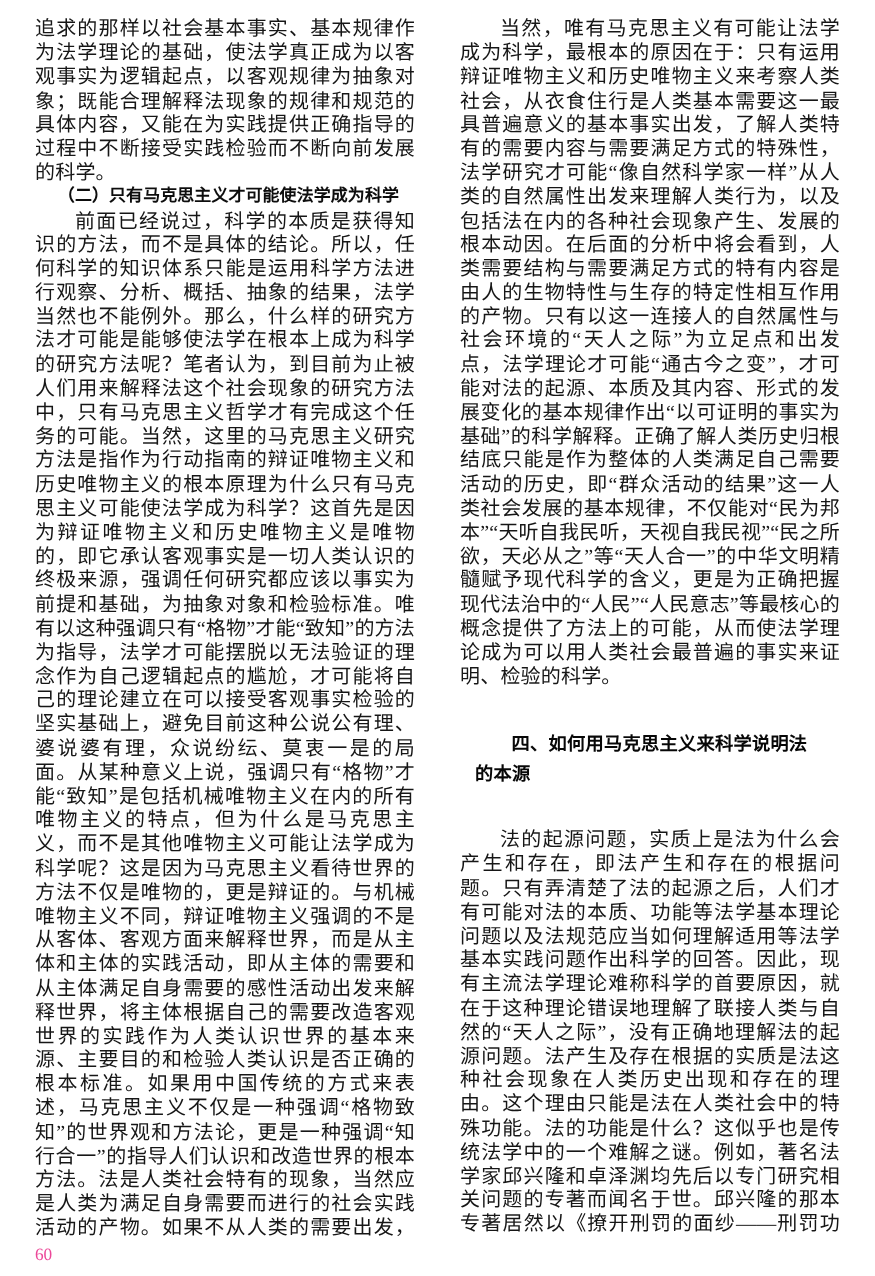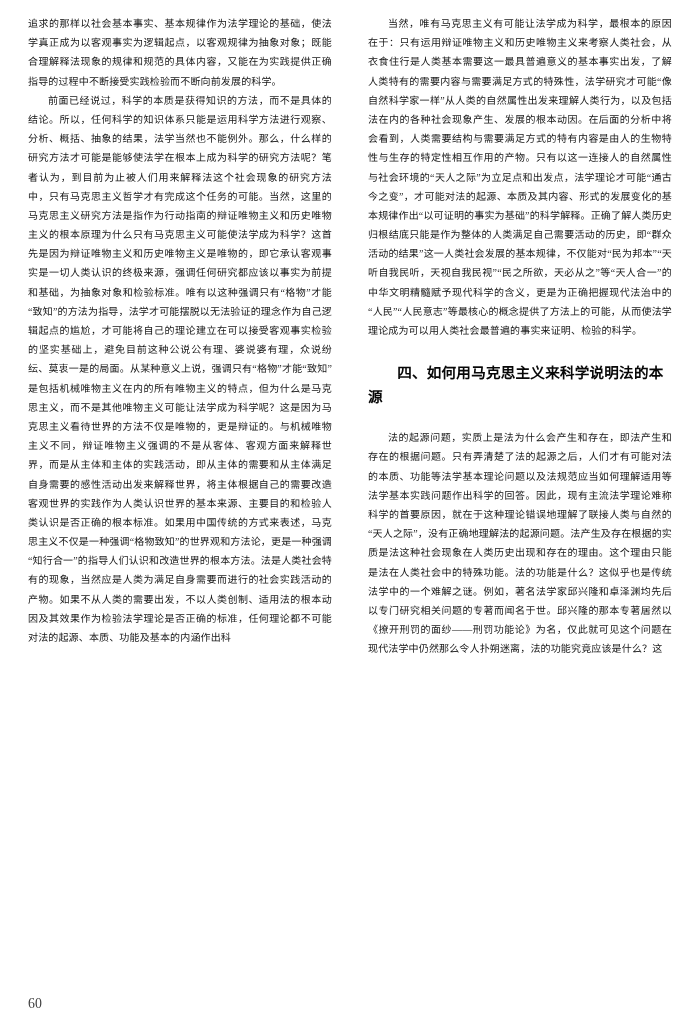--- a/index.html
+++ b/index.html
@@ -33,21 +33,21 @@
     height: 975px;
     overflow: hidden;
   }
   .col {
     width: 304px;
     flex: 0 0 304px;
     overflow: hidden;
   }
   p.para {
     margin: 0;
-    font-size: 10px;
+    font-size: 16px;
     line-height: 19.18px;
     text-align: justify;
     text-justify: inter-ideograph;
     text-indent: 0;
     letter-spacing: 0.15px;
     word-break: break-all;
     color: #161616;
   }
   p.indent {
     text-indent: 2em;
@@ -57,50 +57,51 @@
     font-size: 13.55px;
     line-height: 19.18px;
     font-weight: bold;
     text-indent: 1.35em;
     letter-spacing: 0.1px;
     word-break: break-all;
     color: #0d0d0d;
     font-family: "DejaVu Sans", "Liberation Sans", sans-serif;
   }
   h2.section-head {
-    margin: 0;
+    margin: 12px;
     font-size: 14.6px;
     line-height: 23.5px;
     font-weight: bold;
     text-indent: 2em;
     letter-spacing: 0.2px;
     word-break: break-all;
     color: #070707;
     font-family: "DejaVu Sans", "Liberation Sans", sans-serif;
   }
   .gap-before-head { height: 21px; }
   .gap-after-head { height: 20px; }
   .folio {
     position: absolute;
     left: 28px;
     bottom: 10px;
     font-size: 13.8px;
     line-height: 15px;
-    color: #404040;
+    color: #ec4899;
     font-family: "Liberation Serif", "DejaVu Serif", serif;
   }
 </style>
 </head>
 <body>
 
 <div class="page">
   <div class="columns">
 
     <div class="col">
       <p class="para">追求的那样以社会基本事实、基本规律作为法学理论的基础，使法学真正成为以客观事实为逻辑起点，以客观规律为抽象对象；既能合理解释法现象的规律和规范的具体内容，又能在为实践提供正确指导的过程中不断接受实践检验而不断向前发展的科学。</p>
+      <p class="subhead">（二）只有马克思主义才可能使法学成为科学</p>
       <p class="para indent">前面已经说过，科学的本质是获得知识的方法，而不是具体的结论。所以，任何科学的知识体系只能是运用科学方法进行观察、分析、概括、抽象的结果，法学当然也不能例外。那么，什么样的研究方法才可能是能够使法学在根本上成为科学的研究方法呢？笔者认为，到目前为止被人们用来解释法这个社会现象的研究方法中，只有马克思主义哲学才有完成这个任务的可能。当然，这里的马克思主义研究方法是指作为行动指南的辩证唯物主义和历史唯物主义的根本原理为什么只有马克思主义可能使法学成为科学？这首先是因为辩证唯物主义和历史唯物主义是唯物的，即它承认客观事实是一切人类认识的终极来源，强调任何研究都应该以事实为前提和基础，为抽象对象和检验标准。唯有以这种强调只有“格物”才能“致知”的方法为指导，法学才可能摆脱以无法验证的理念作为自己逻辑起点的尴尬，才可能将自己的理论建立在可以接受客观事实检验的坚实基础上，避免目前这种公说公有理、婆说婆有理，众说纷纭、莫衷一是的局面。从某种意义上说，强调只有“格物”才能“致知”是包括机械唯物主义在内的所有唯物主义的特点，但为什么是马克思主义，而不是其他唯物主义可能让法学成为科学呢？这是因为马克思主义看待世界的方法不仅是唯物的，更是辩证的。与机械唯物主义不同，辩证唯物主义强调的不是从客体、客观方面来解释世界，而是从主体和主体的实践活动，即从主体的需要和从主体满足自身需要的感性活动出发来解释世界，将主体根据自己的需要改造客观世界的实践作为人类认识世界的基本来源、主要目的和检验人类认识是否正确的根本标准。如果用中国传统的方式来表述，马克思主义不仅是一种强调“格物致知”的世界观和方法论，更是一种强调“知行合一”的指导人们认识和改造世界的根本方法。法是人类社会特有的现象，当然应是人类为满足自身需要而进行的社会实践活动的产物。如果不从人类的需要出发，不以人类创制、适用法的根本动因及其效果作为检验法学理论是否正确的标准，任何理论都不可能对法的起源、本质、功能及基本的内涵作出科</p>
     </div>
 
     <div class="col">
       <p class="para indent">当然，唯有马克思主义有可能让法学成为科学，最根本的原因在于：只有运用辩证唯物主义和历史唯物主义来考察人类社会，从衣食住行是人类基本需要这一最具普遍意义的基本事实出发，了解人类特有的需要内容与需要满足方式的特殊性，法学研究才可能“像自然科学家一样”从人类的自然属性出发来理解人类行为，以及包括法在内的各种社会现象产生、发展的根本动因。在后面的分析中将会看到，人类需要结构与需要满足方式的特有内容是由人的生物特性与生存的特定性相互作用的产物。只有以这一连接人的自然属性与社会环境的“天人之际”为立足点和出发点，法学理论才可能“通古今之变”，才可能对法的起源、本质及其内容、形式的发展变化的基本规律作出“以可证明的事实为基础”的科学解释。正确了解人类历史归根结底只能是作为整体的人类满足自己需要活动的历史，即“群众活动的结果”这一人类社会发展的基本规律，不仅能对“民为邦本”“天听自我民听，天视自我民视”“民之所欲，天必从之”等“天人合一”的中华文明精髓赋予现代科学的含义，更是为正确把握现代法治中的“人民”“人民意志”等最核心的概念提供了方法上的可能，从而使法学理论成为可以用人类社会最普遍的事实来证明、检验的科学。</p>
       <div class="gap-before-head"></div>
       <h2 class="section-head">四、如何用马克思主义来科学说明法的本源</h2>
       <div class="gap-after-head"></div>
       <p class="para indent">法的起源问题，实质上是法为什么会产生和存在，即法产生和存在的根据问题。只有弄清楚了法的起源之后，人们才有可能对法的本质、功能等法学基本理论问题以及法规范应当如何理解适用等法学基本实践问题作出科学的回答。因此，现有主流法学理论难称科学的首要原因，就在于这种理论错误地理解了联接人类与自然的“天人之际”，没有正确地理解法的起源问题。法产生及存在根据的实质是法这种社会现象在人类历史出现和存在的理由。这个理由只能是法在人类社会中的特殊功能。法的功能是什么？这似乎也是传统法学中的一个难解之谜。例如，著名法学家邱兴隆和卓泽渊均先后以专门研究相关问题的专著而闻名于世。邱兴隆的那本专著居然以《撩开刑罚的面纱——刑罚功能论》为名，仅此就可见这个问题在现代法学中仍然那么令人扑朔迷离，法的功能究竟应该是什么？这</p>
     </div>

